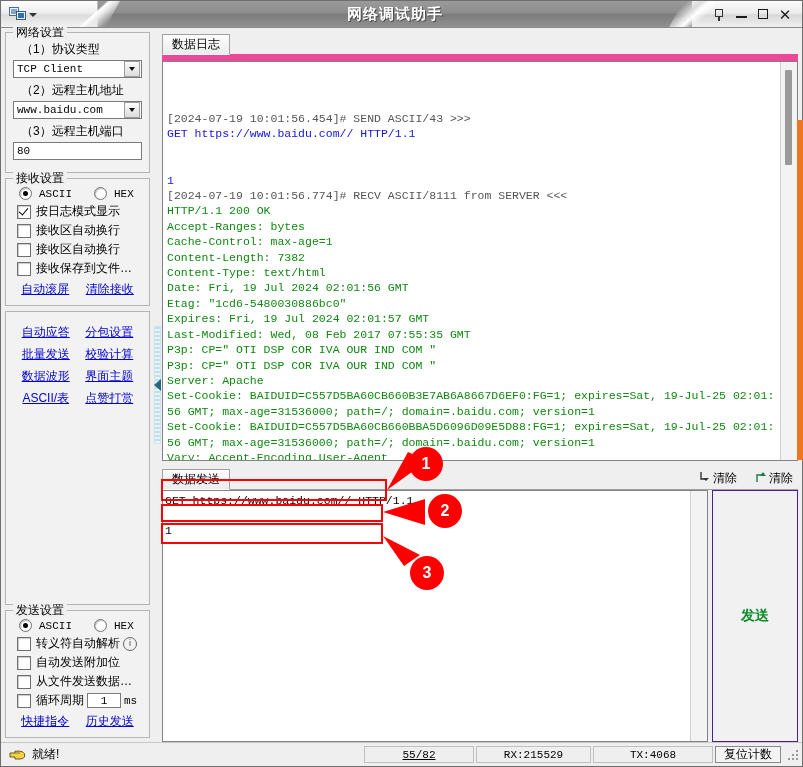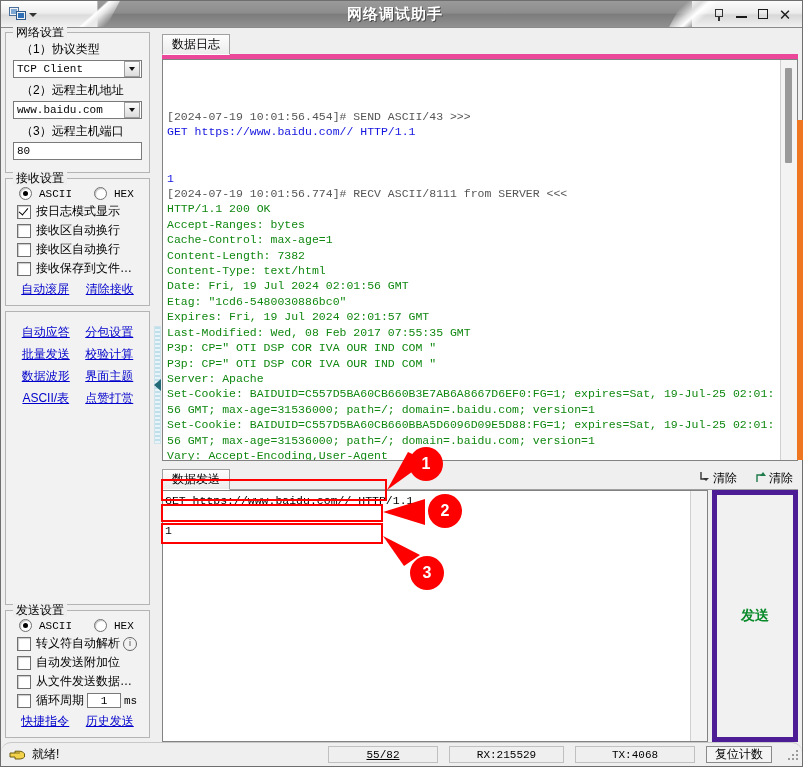--- a/index.html
+++ b/index.html
@@ -179,21 +179,21 @@
     position:absolute;left:-1px;top:50%;transform:translateY(-50%);
     width:0;height:0;border-top:6px solid transparent;border-bottom:6px solid transparent;
     border-right:7px solid #246b7a;
   }
 
   
   .rightcol{flex:1;display:flex;flex-direction:column;min-width:0;padding:4px 4px 0 0;box-sizing:border-box;}
   .panel{display:flex;flex-direction:column;min-height:0;}
   .tabstrip{
     height:22px;flex:0 0 22px;display:flex;align-items:flex-end;
-    border-bottom:5px solid #ec4899;position:relative;
+    border-bottom:7px solid #ec4899;position:relative;
   }
   .tab{
     height:21px;padding:0 9px;display:flex;align-items:center;font-size:12px;
     background:linear-gradient(180deg,#fdfdfd,#ececec);
     border:1px solid #a0a0a0;border-bottom:1px solid #fff;margin-bottom:-1px;
     box-sizing:border-box;
   }
   .tabfill{flex:1;display:flex;align-items:center;justify-content:flex-end;gap:7px;padding-right:4px;padding-bottom:2px;}
   .brand{
     color:#e8761c;font-weight:bold;font-size:13px;text-decoration:underline;cursor:pointer;
@@ -236,38 +236,38 @@
     flex:1;border:1px solid #828282;background:#fff;display:flex;min-width:0;box-sizing:border-box;
   }
   .sendtext{
     flex:1;min-width:0;position:relative;
     font-family:"Liberation Mono","DejaVu Sans Mono",monospace;font-size:11.5px;
     padding:2px 2px;overflow:hidden;
   }
   .sendline{height:15px;line-height:15px;white-space:pre;}
   .sendbtnbox{
     width:86px;flex:0 0 86px;margin-left:4px;
-    border:5px solid #4c1d95;background:#f1f1f1;
+    border:1px solid #4c1d95;background:#f1f1f1;
     display:flex;align-items:center;justify-content:center;
     box-sizing:border-box;
   }
   .sendbtn-label{color:#0a8a2a;font-weight:bold;font-size:14px;}
 
   
   .anno-layer{position:absolute;inset:0;pointer-events:none;z-index:40;}
   .redbox{position:absolute;border:2.5px solid #ff0000;box-sizing:border-box;}
   .bubble{
     position:absolute;width:34px;height:34px;border-radius:50%;background:#ff0000;
     color:#fff;font-weight:bold;font-size:16px;display:flex;align-items:center;justify-content:center;
   }
 
   
   .statusbar{
     height:23px;flex:0 0 23px;display:flex;align-items:center;
-    background:#efefef;border-top:1px solid #c8c8c8;padding:0 2px;gap:11px;border-radius:10px;
+    background:#efefef;border-top:1px solid #c8c8c8;padding:0 2px;gap:2px;
   }
   .st-cell{
     height:17px;display:flex;align-items:center;justify-content:center;
     border:1px solid #c0c0c0;background:#efefef;font-size:11px;box-sizing:border-box;
     font-family:"Liberation Mono","DejaVu Sans Mono",monospace;
   }
   .st-left{flex:1;display:flex;align-items:center;gap:5px;padding-left:6px;font-size:12px;}
   .hand-ico{width:18px;height:14px;position:relative;}
   .resize-grip{width:14px;height:14px;margin-left:3px;position:relative;}
   .resize-grip i{position:absolute;width:2px;height:2px;background:#9a9a9a;}

